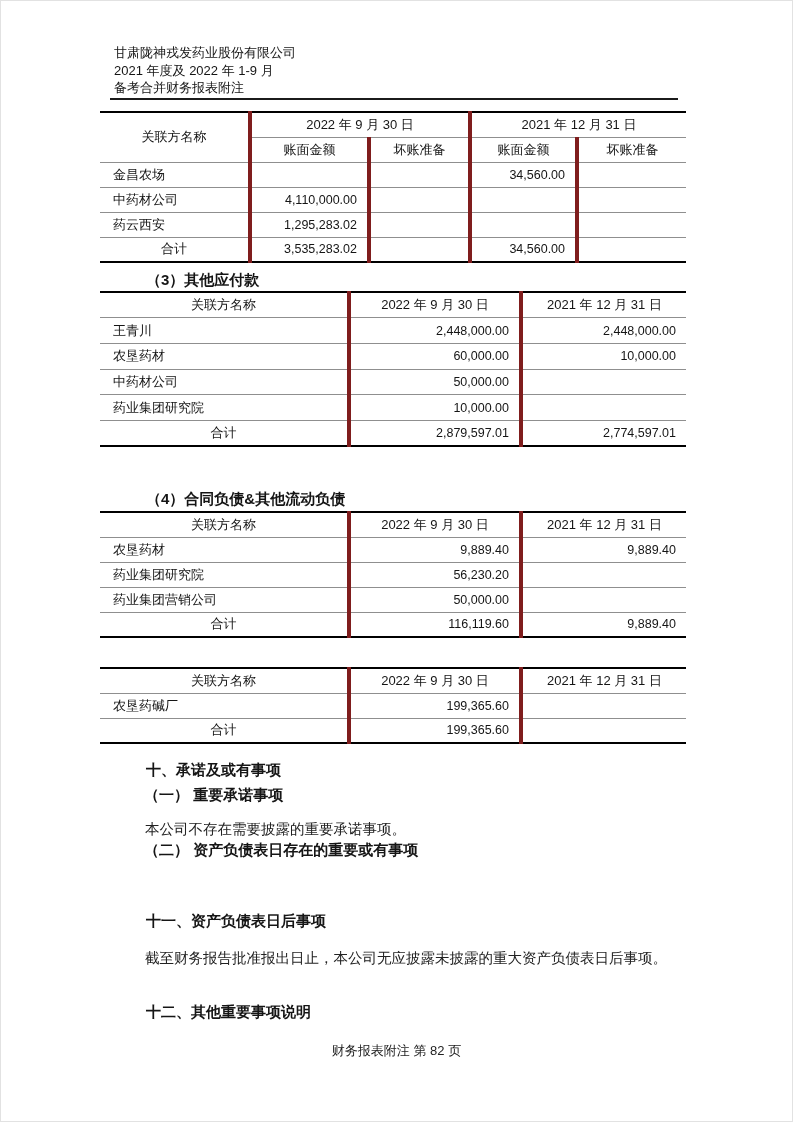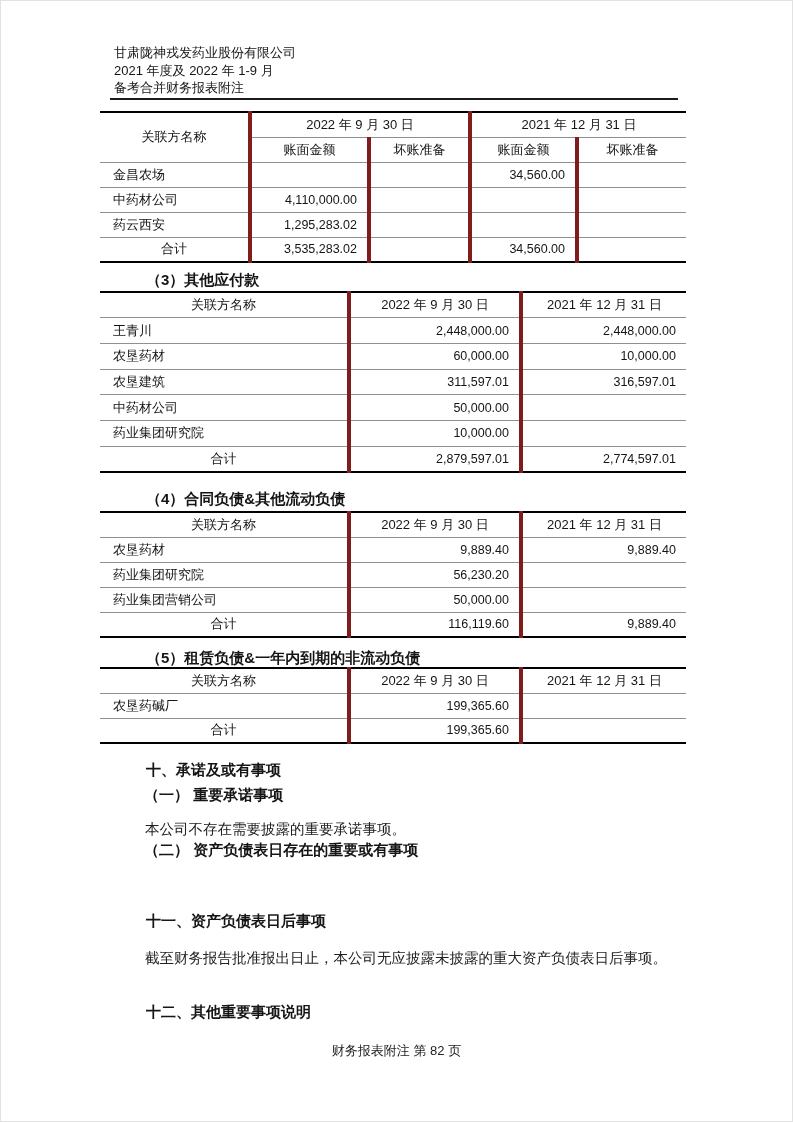--- a/index.html
+++ b/index.html
@@ -129,25 +129,20 @@
       <td class="nm">王青川</td>
       <td class="num bl">2,448,000.00</td>
       <td class="num bl">2,448,000.00</td>
     </tr>
     <tr class="rt">
       <td class="nm">农垦药材</td>
       <td class="num bl">60,000.00</td>
       <td class="num bl">10,000.00</td>
     </tr>
     <tr class="rt">
-      <td class="nm">农垦建筑</td>
-      <td class="num bl">311,597.01</td>
-      <td class="num bl">316,597.01</td>
-    </tr>
-    <tr class="rt">
       <td class="nm">中药材公司</td>
       <td class="num bl">50,000.00</td>
       <td class="num bl"></td>
     </tr>
     <tr class="rt">
       <td class="nm">药业集团研究院</td>
       <td class="num bl">10,000.00</td>
       <td class="num bl"></td>
     </tr>
     <tr class="rt">
@@ -187,21 +182,20 @@
       <td class="num bl"></td>
     </tr>
     <tr class="rt">
       <td class="c">合计</td>
       <td class="num bl">116,119.60</td>
       <td class="num bl">9,889.40</td>
     </tr>
   </tbody>
     </table>
 
-  <div class="sec-title" id="sec5-title">（5）租赁负债&amp;一年内到期的非流动负债</div>
   <table class="t" id="t4">
     <colgroup>
         <col style="width:249px">
         <col style="width:172px">
         <col style="width:165px">
       </colgroup>
     <tbody>
         <tr>
       <td class="c">关联方名称</td>
       <td class="c bl">2022 年 9 月 30 日</td>

